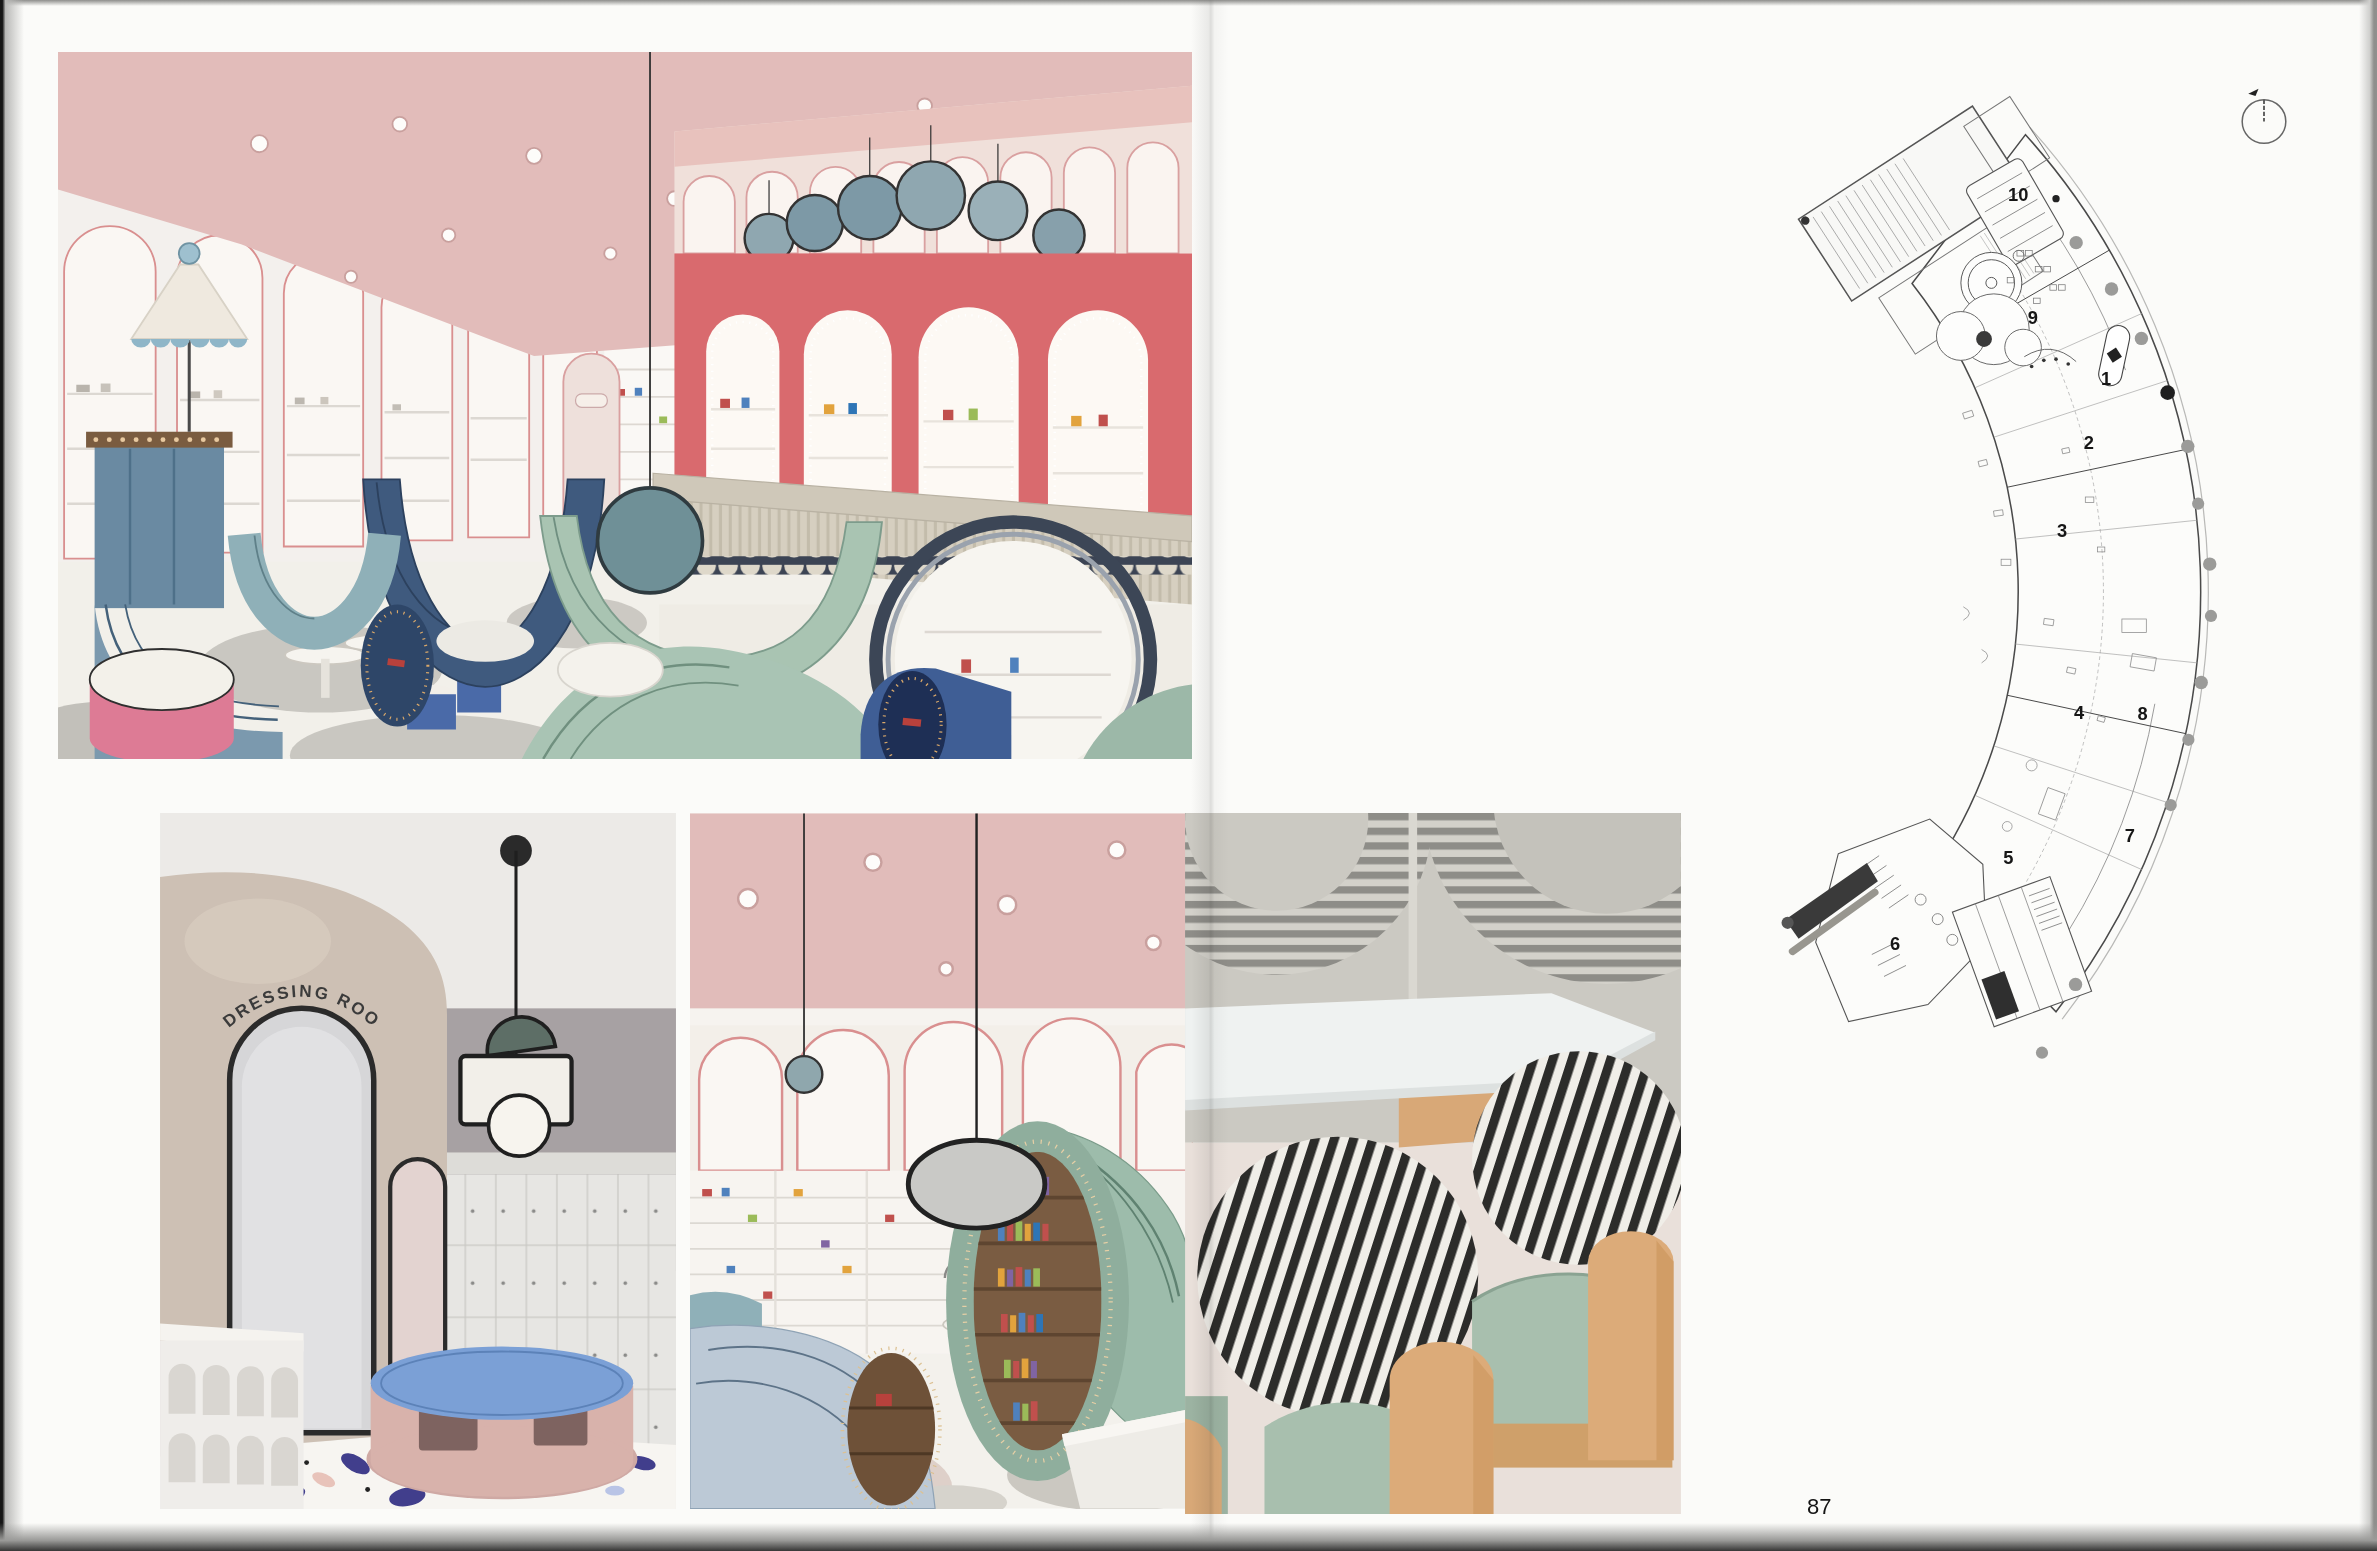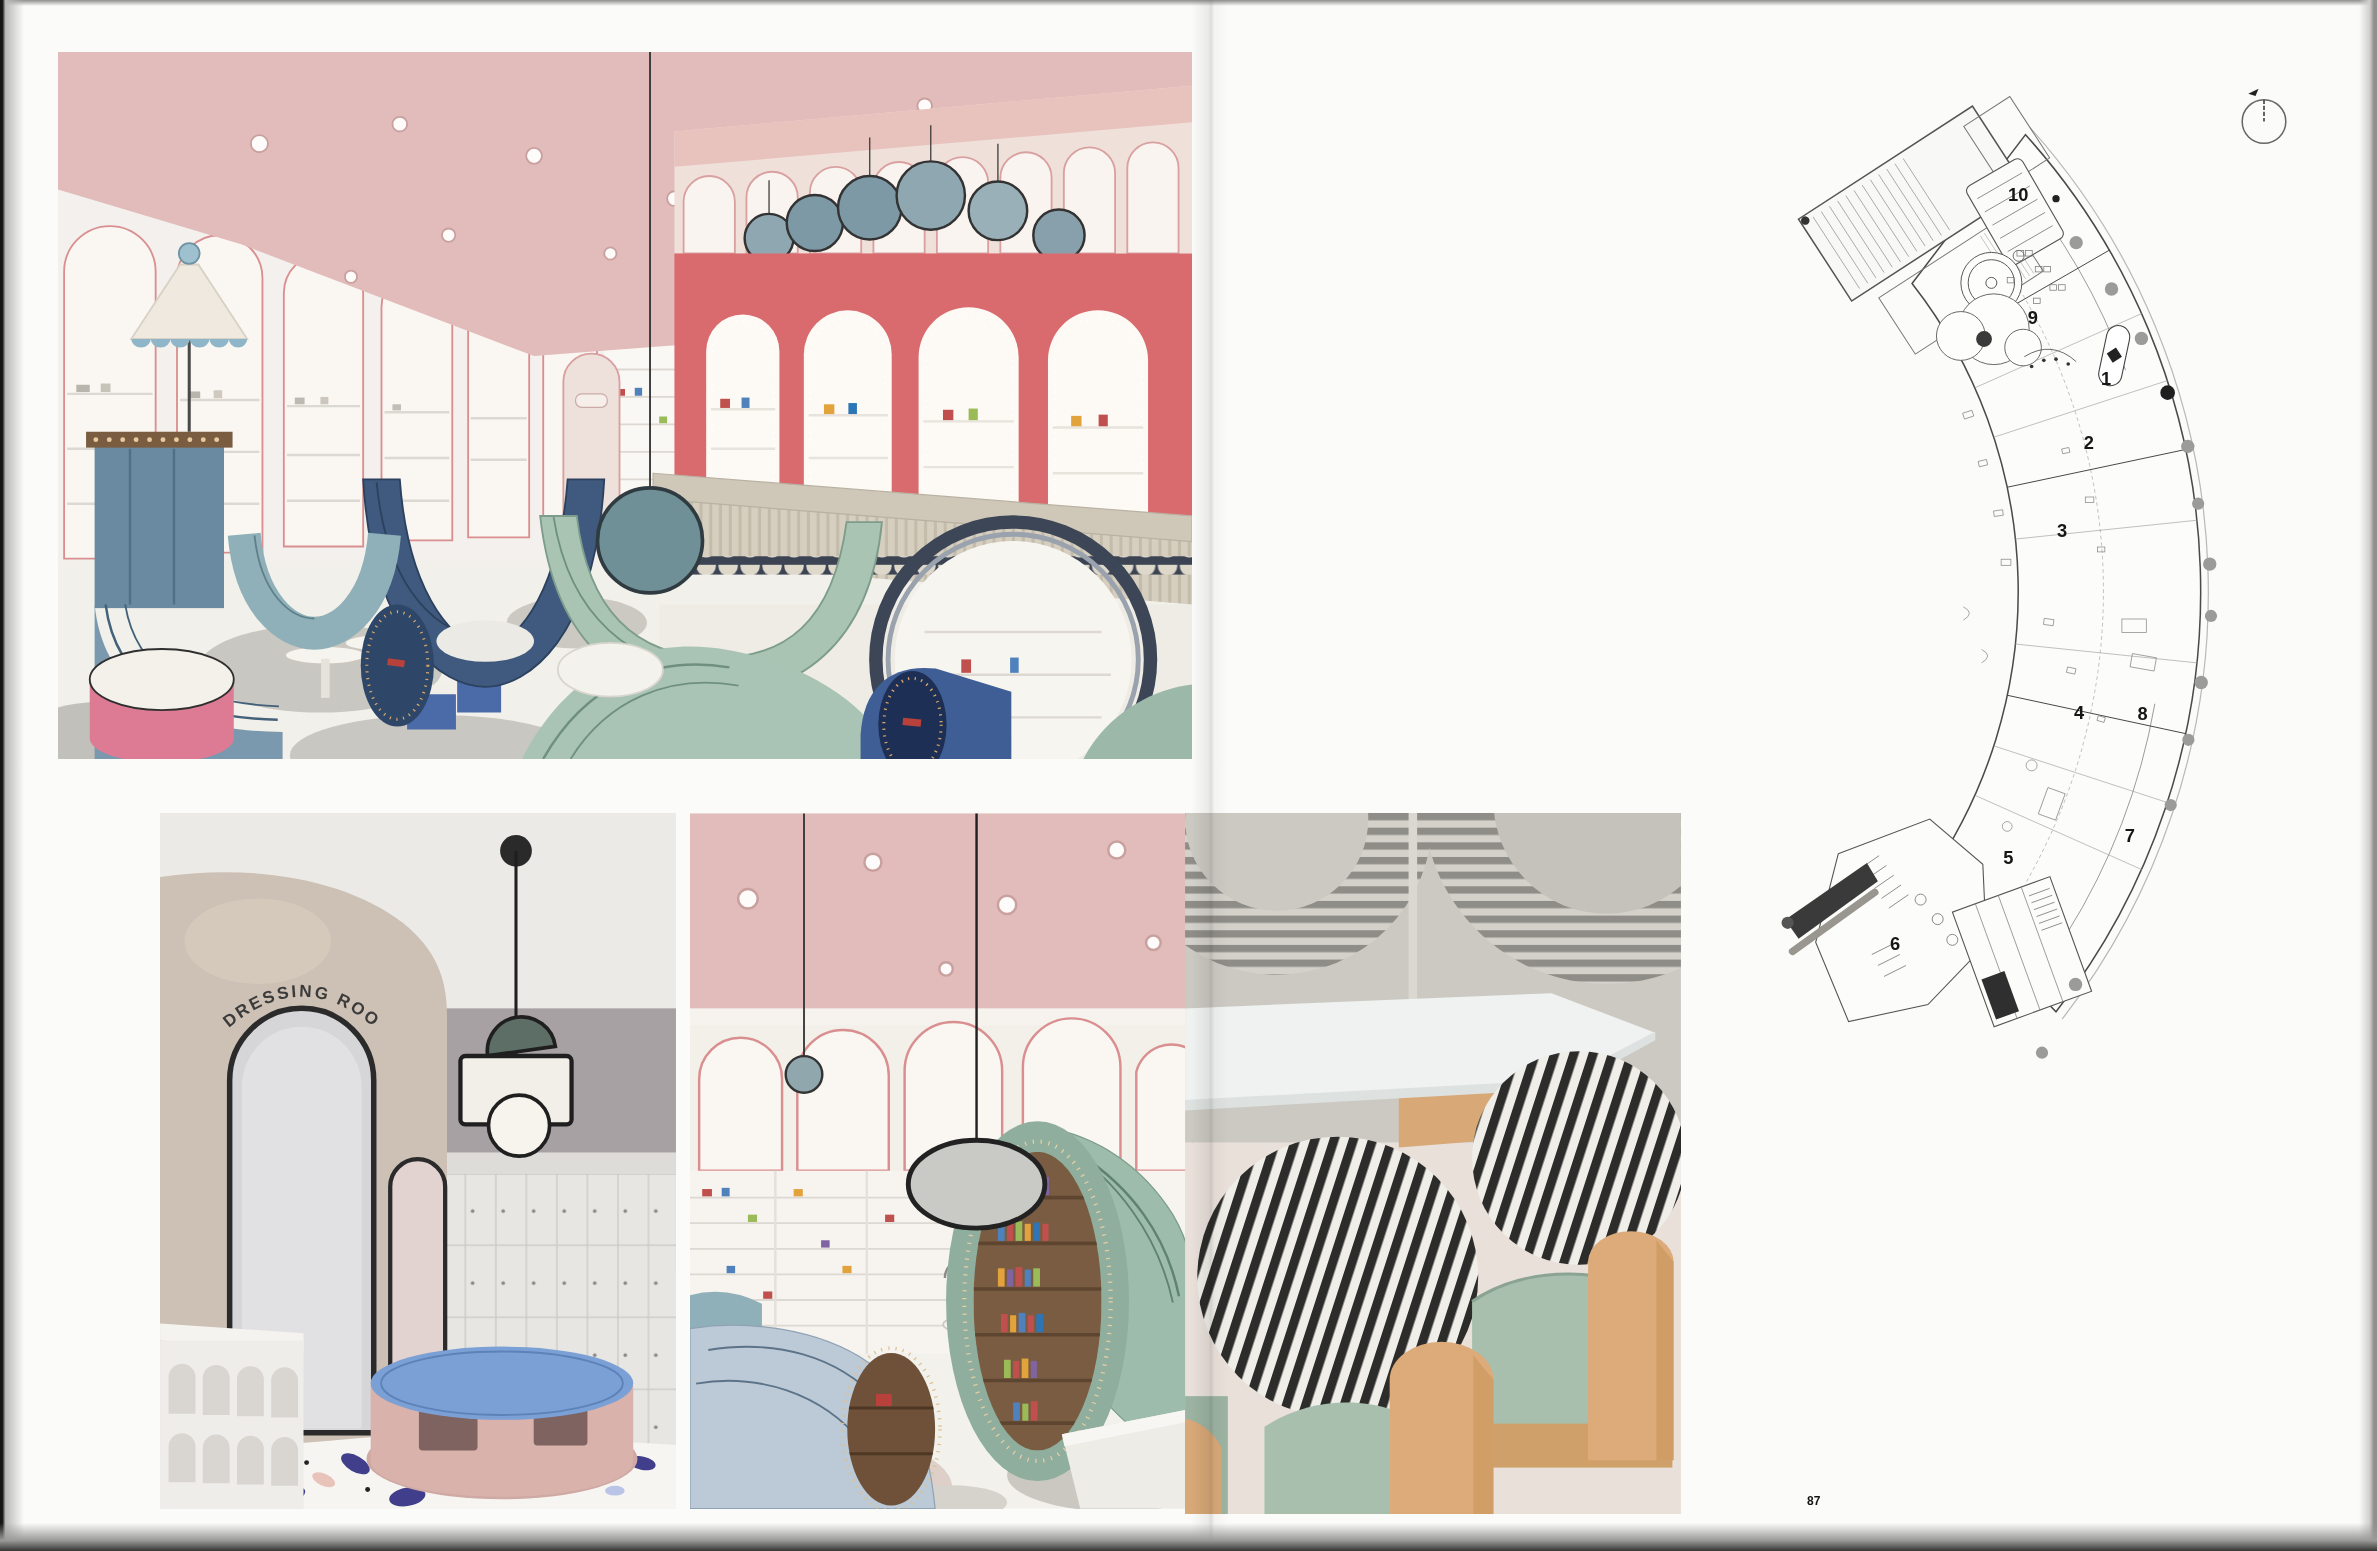--- a/index.html
+++ b/index.html
@@ -8,21 +8,21 @@
   .abs{position:absolute;}
   figure{margin:0;}
   
   #edge-top{left:0;top:0;width:2377px;height:5.5px;background:linear-gradient(#6a6a68,rgba(120,120,118,0));opacity:.75;}
   #edge-left{left:0;top:0;width:24.4px;height:1552px;background:linear-gradient(90deg,#161616 0 2.4px,#b9b9b7 5.5px,rgba(255,255,255,0) 100%);}
   #edge-right{right:0;top:0;width:18.3px;height:1552px;background:linear-gradient(270deg,#8f8f8d 0 3.1px,#cfcfcd 7.3px,rgba(255,255,255,0) 100%);}
   #edge-bottom{left:0;bottom:0;width:2377px;height:29px;background:linear-gradient(rgba(255,255,255,0),#9a9a98 60%,#2c2c2c 100%);}
   #gutter{left:1191px;top:0;width:38px;height:1552px;
           background:linear-gradient(90deg,rgba(0,0,0,0),rgba(0,0,0,.07) 46%,rgba(0,0,0,.12) 52%,rgba(0,0,0,.03) 62%,rgba(0,0,0,0));}
   
-  #pageno{left:1849px;top:1494px;font-size:12px;font-weight:bold;color:#141414;}
+  #pageno{left:1849px;top:1494px;font-size:22px;font-weight:normal;color:#141414;}
   svg{display:block;}
   text{font-family:"Liberation Sans",sans-serif;}
 </style>
 </head>
 <body>
 
 <div id="stage">
 
   <div class="abs" style="left:0;top:0;width:1194px;height:1552px;">
 

